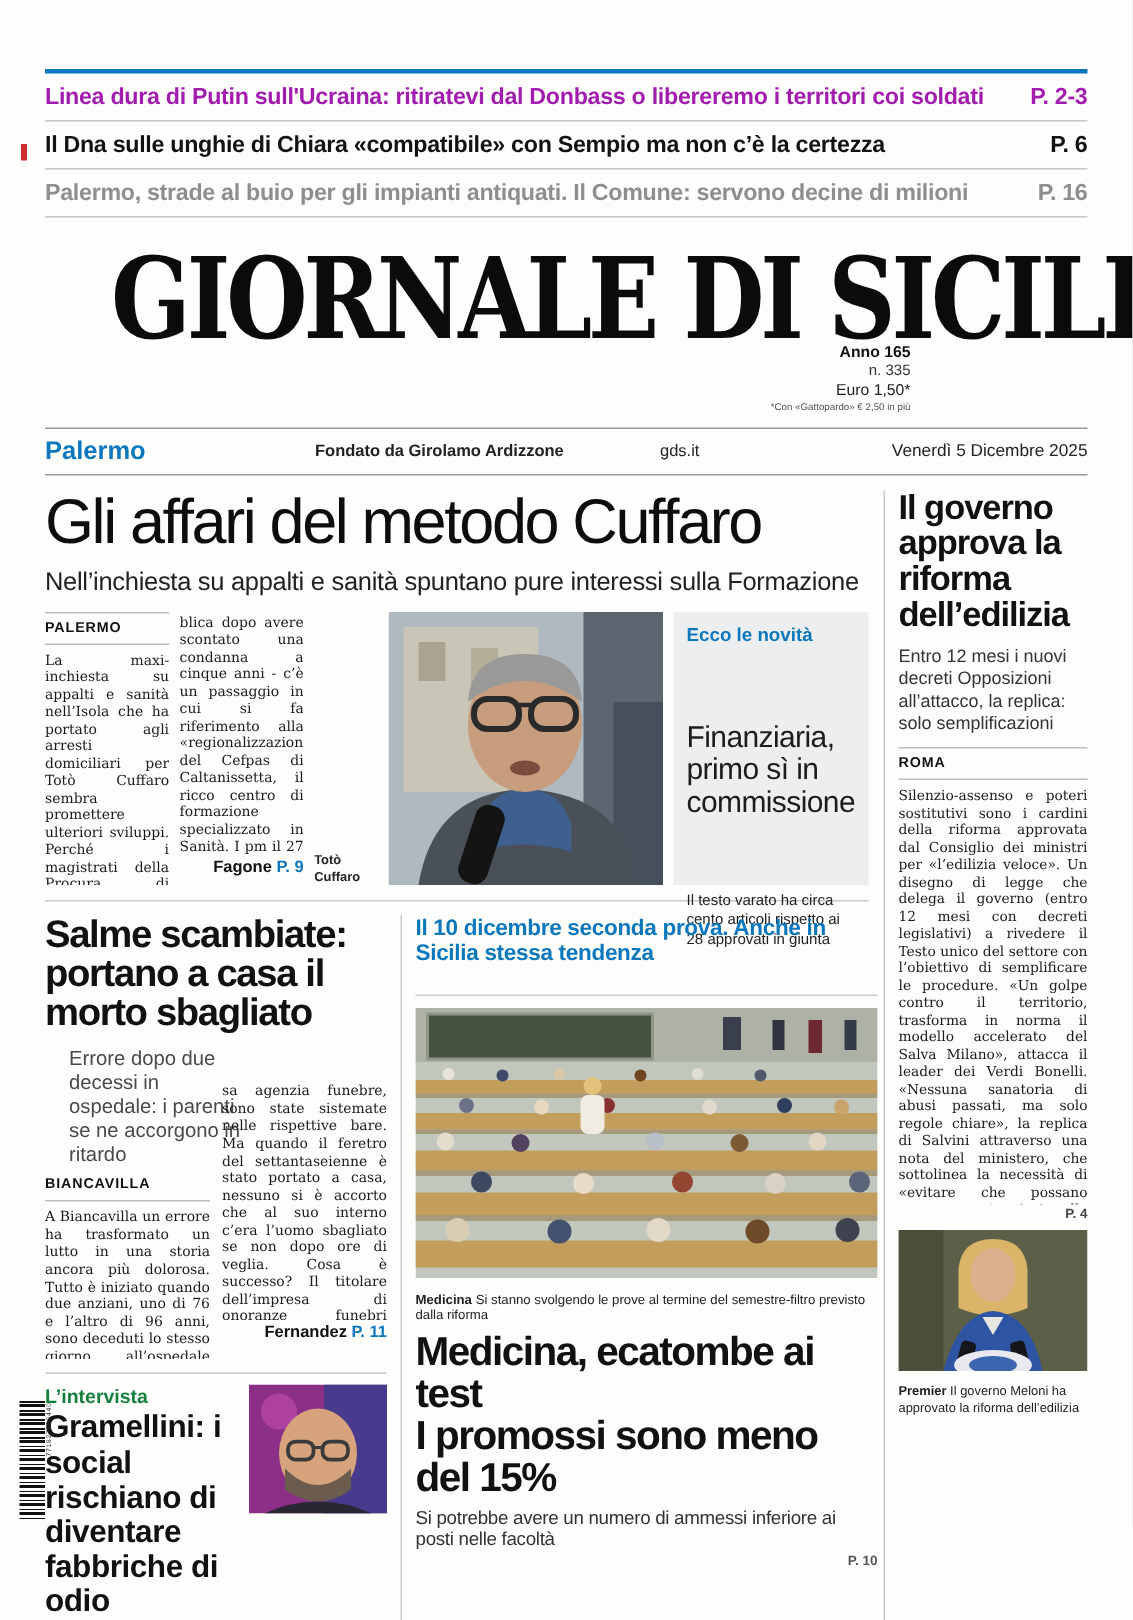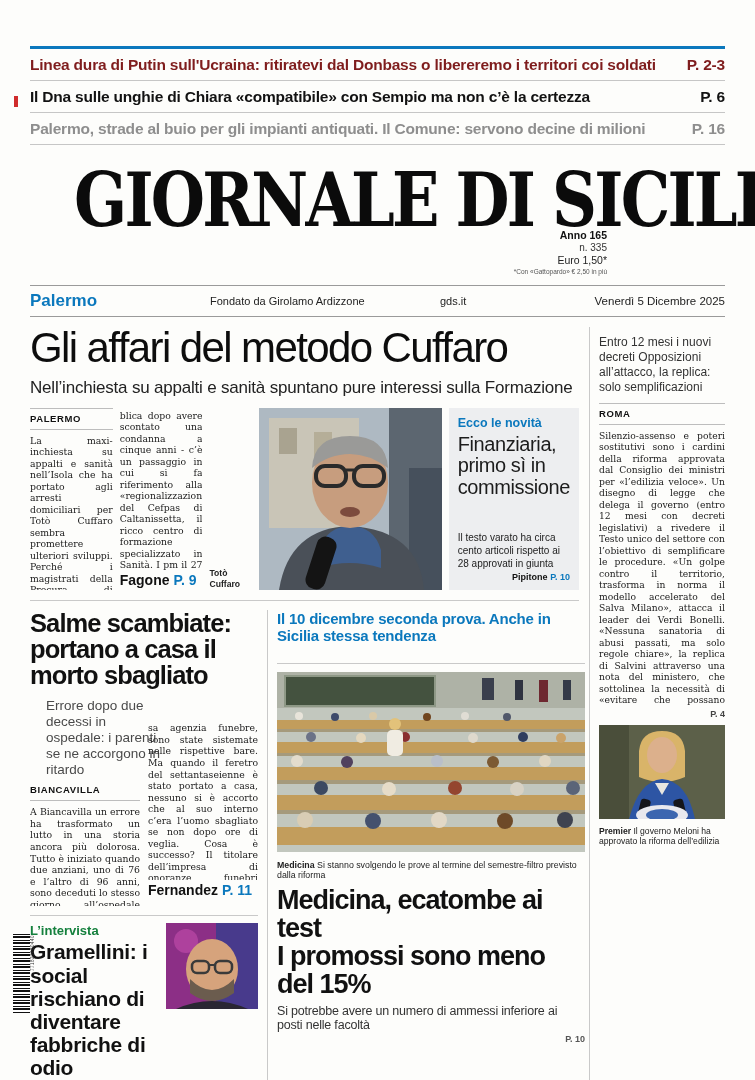--- a/index.html
+++ b/index.html
@@ -9,72 +9,72 @@
     background:#fdfdfb; overflow:hidden;
     font-family:"Liberation Sans", sans-serif; color:#111;
   }
   .inner { padding:0 30px; }
 
   
   .topstrip { margin-top:46px; border-top:3px solid #0b78bd; }
   .strip-row { display:flex; justify-content:space-between; align-items:center;
     padding:7px 0 6px 0; border-bottom:1px solid #c6c6c6; font-weight:bold; font-size:15.5px; letter-spacing:-0.2px;}
   .strip-row .pg { font-weight:bold; white-space:nowrap; margin-left:12px; }
-  .row-blue, .row-blue .pg { color:#7f1d1d; }
+  .row-blue, .row-blue .pg { color:#a21caf; }
   .row-black { color:#121212; } .row-black .pg { color:#121212; }
   .row-gray, .row-gray .pg { color:#8e8e8e; }
 
   
   .masthead { display:flex; align-items:flex-start; margin-top:10px;margin-left:44px; }
   .logo {
     flex:1; font-family:"DejaVu Serif", serif; font-weight:bold;
     font-size:67px; letter-spacing:-3px; line-height:0.95; color:#0b0b0b;
     transform:scaleX(0.93) scaleY(1.12); transform-origin:left top; white-space:nowrap; padding-top:8px;
   }
   .mast-info { text-align:right; margin:2px 118px 0 0; line-height:1.25; }
   .mast-info .a { font-weight:bold; font-size:10.5px; }
   .mast-info .b { font-size:10px; color:#333; }
   .mast-info .c { font-size:10.5px; color:#222; }
   .mast-info .d { font-size:6.5px; color:#555; margin-top:1px; }
 
   
   .dateline { display:flex; align-items:center; border-top:1px solid #9a9a9a;
     border-bottom:1px solid #9a9a9a; margin-top:8px; padding:5px 0; }
   .dl-city { color:#0b78bd; font-weight:bold; font-size:17px; width:180px; }
-  .dl-founded { font-size:11px; color:#222; width:230px; }
+  .dl-founded { font-size:11px; color:#222; width:230px;font-weight:bold; }
   .dl-site { font-size:11px; color:#222; width:140px; }
   .dl-date { font-size:11.5px; color:#222; flex:1; text-align:right; }
 
   
   .main { display:flex; margin-top:10px; }
   .main-left { width:560px; padding-right:10px; border-right:1px solid #c9c9c9; }
   .rail { width:135px; padding-left:9px; }
 
   .lead-h1 { font-size:42px; font-weight:normal; letter-spacing:-1.6px; line-height:1.0; color:#0d0d0d;}
   .lead-sub { font-size:17px; color:#222; margin-top:9px; letter-spacing:-0.2px; }
 
   .lead-row { display:flex; margin-top:10px; height:182px; }
   .kicker { font-size:9.5px; font-weight:bold; letter-spacing:0.6px;
     border-bottom:1px solid #bdbdbd; padding:4px 0 5px 0; margin-bottom:5px; }
   .kicker-top { border-top:1px solid #bdbdbd; }
   .bodytxt { font-family:"DejaVu Serif", serif; font-size:9.3px; line-height:1.24;
     text-align:justify; color:#1a1a1a; overflow:hidden; }
   .txtcol { width:116px; margin-right:7px; overflow:hidden; }
-  .byline { text-align:left; font-size:14px; margin-top:2px; }
+  .byline { text-align:right; font-size:11px; margin-top:2px; }
   .byline b { font-family:"Liberation Sans", sans-serif; }
   .pgref { color:#0b78bd; font-weight:bold; }
 
   .capcol { width:62px; margin-right:5px; display:flex; flex-direction:column; justify-content:flex-end; }
   .photocap { font-size:8.6px; line-height:1.25; color:#222; }
   .photocap b { display:block; }
   .leadphoto { width:188px; margin-right:7px; }
   .leadphoto svg { display:block; }
 
   .graybox { background:#edeef0; padding:8px 9px; }
-  .box-novita { width:137px; display:flex; flex-direction:column; }
+  .box-novita { width:137px; display:flex; flex-direction:column;gap:48px; }
   .box-kicker { color:#0b78bd; font-weight:bold; font-size:12.5px; }
   .box-h { font-size:20px; line-height:1.08; color:#1c1c1c; margin-top:4px; letter-spacing:-0.4px;}
   .box-txt { font-size:10px; line-height:1.3; color:#222; margin-top:auto; }
   .box-by { text-align:right; font-size:9px; margin-top:2px; }
 
   .hrule { border:none; border-top:1px solid #c9c9c9; margin:10px 0 0 0; }
 
   .band2 { display:flex; margin-top:9px; }
   .salmecol { width:238px; padding-right:9px; border-right:1px solid #c9c9c9; }
   .medcol { flex:1; padding-left:9px; }
@@ -314,20 +314,21 @@
               <div>Medicina, ecatombe ai test</div>
               <div>I promossi sono meno del 15%</div>
             </div>
             <div class="med-sub">Si potrebbe avere un numero di ammessi inferiore ai posti nelle facoltà</div>
             <div class="med-pg">P. 10</div>
           </div>
         </div>
       </div>
 
       <div class="rail">
+        <div class="rail-h">Il governo approva la riforma dell’edilizia</div>
         <div class="rail-sub">Entro 12 mesi i nuovi decreti Opposizioni all’attacco, la replica: solo semplificazioni</div>
         <div class="kicker">ROMA</div>
         <div class="rail-body">Silenzio-assenso e poteri sostitutivi sono i cardini della riforma approvata dal Consiglio dei ministri per «l’edilizia veloce». Un disegno di legge che delega il governo (entro 12 mesi con decreti legislativi) a rivedere il Testo unico del settore con l’obiettivo di semplificare le procedure. «Un golpe contro il territorio, trasforma in norma il modello accelerato del Salva Milano», attacca il leader dei Verdi Bonelli. «Nessuna sanatoria di abusi passati, ma solo regole chiare», la replica di Salvini attraverso una nota del ministero, che sottolinea la necessità di «evitare che possano nascere contenziosi sulle ambiguità delle norme».</div>
         <div class="rail-pg">P. 4</div>
         <div class="rail-photo">
           <svg width="126" height="94" viewBox="0 0 126 94">
             <rect width="126" height="94" fill="#5c6049"></rect>
             <rect x="0" y="0" width="30" height="94" fill="#4a4e3a"></rect>
             <path d="M40,26 Q42,6 63,6 Q84,6 86,26 L86,52 Q63,62 40,52 Z" fill="#d9b469"></path>
             <ellipse cx="63" cy="30" rx="15" ry="18" fill="#dcb08c"></ellipse>

